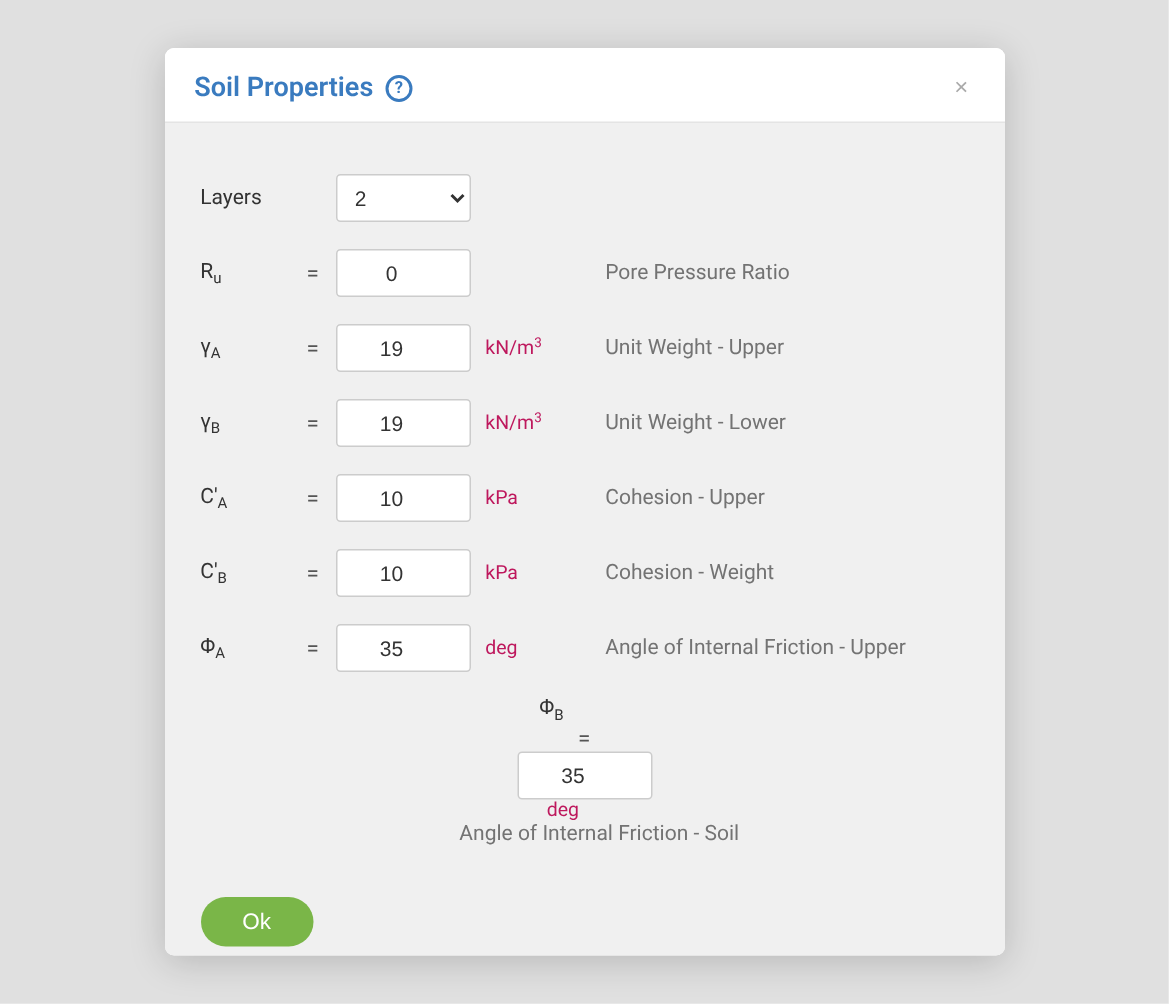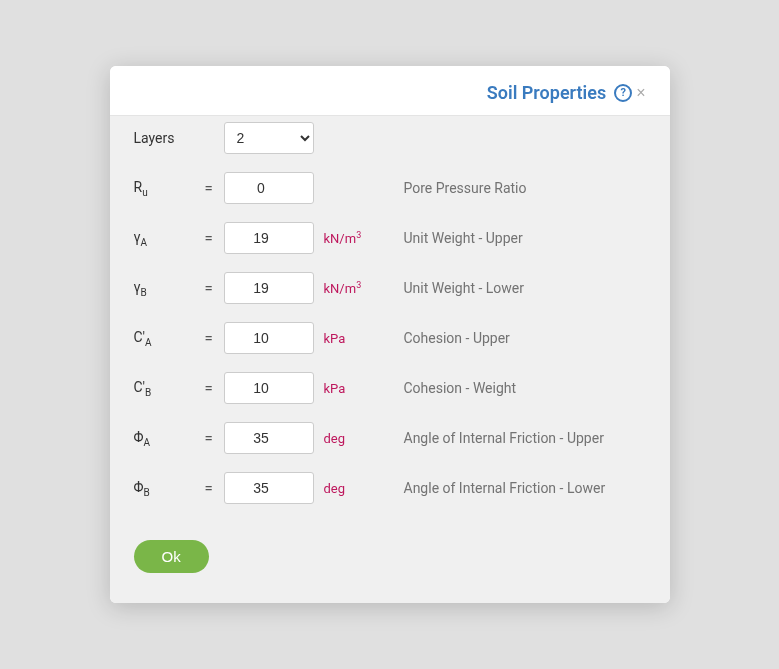--- a/index.html
+++ b/index.html
@@ -19,21 +19,21 @@
       border-radius: 6px;
       box-shadow: 0 4px 24px rgba(0,0,0,0.18);
       width: 560px;
       padding: 0;
       overflow: hidden;
     }
 
     .dialog-header {
       display: flex;
       align-items: center;
-      justify-content: flex-end;
+      justify-content: space-between;
       padding: 16px 20px 12px 20px;
       border-bottom: 1px solid #e4e4e4;
       background: #fff;
     }
 
     .dialog-title-row {
       display: flex;
       align-items: center;
       gap: 8px;
     }
@@ -64,21 +64,21 @@
       border: none;
       cursor: pointer;
       color: #aaa;
       font-size: 16px;
       line-height: 1;
       padding: 2px 4px;
     }
 
     .dialog-body {
       background: #f0f0f0;
-      padding: 4px 24px 24px 24px;
+      padding: 32px 24px 24px 24px;
     }
 
     .form-row {
       display: flex;
       align-items: center;
       margin-bottom: 14px;
       min-height: 36px;
     }
 
     .label-col {
@@ -133,21 +133,21 @@
 
     .desc-col {
       flex: 1;
       padding-left: 20px;
       color: #737373;
       font-size: 14px;
     }
 
     .dialog-footer {
       background: #f0f0f0;
-      padding: 10px 24px 30px 24px;
+      padding: 10px 24px 6px 24px;
     }
 
     .ok-btn {
       background: #7ab648;
       color: #fff;
       border: none;
       border-radius: 20px;
       padding: 8px 28px;
       font-size: 15px;
       font-weight: 500;
@@ -254,30 +254,30 @@
         <span>Φ<sub>A</sub></span>
       </div>
       <div class="equals-col">=</div>
       <div class="input-col">
         <input type="number" value="35" style="">
       </div>
       <div class="unit-col">deg</div>
       <div class="desc-col">Angle of Internal Friction - Upper</div>
     </div>
 
-    <div class="form-row" style="margin-bottom:0;">
+    <div class="form-row" style="margin-bottom:0;flex-direction:column;">
       <div class="label-col">
         <span>Φ<sub>B</sub></span>
       </div>
       <div class="equals-col">=</div>
       <div class="input-col">
         <input type="number" value="35" style="">
       </div>
       <div class="unit-col">deg</div>
-      <div class="desc-col">Angle of Internal Friction - Lower</div>
+      <div class="desc-col">Angle of Internal Friction - Soil</div>
     </div>
 
   </div>
 
   <div class="dialog-footer">
     <button class="ok-btn">Ok</button>
   </div>
 
 </div>
 

